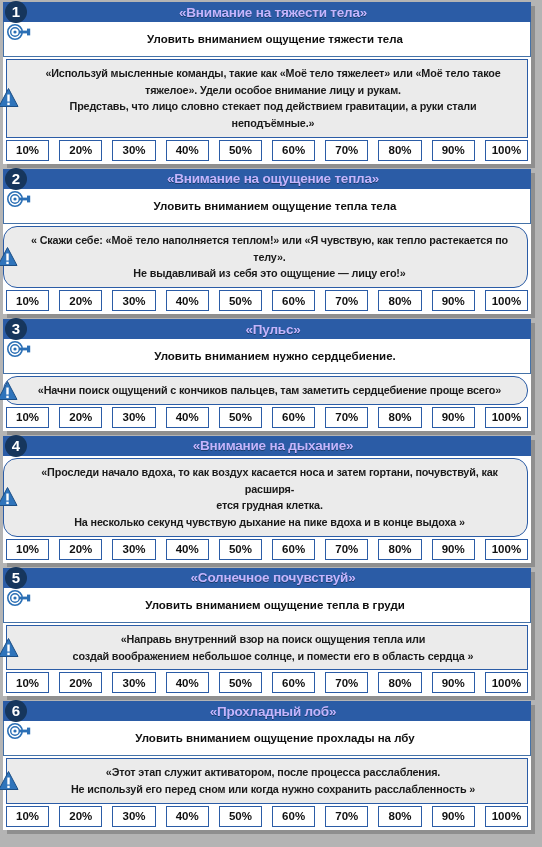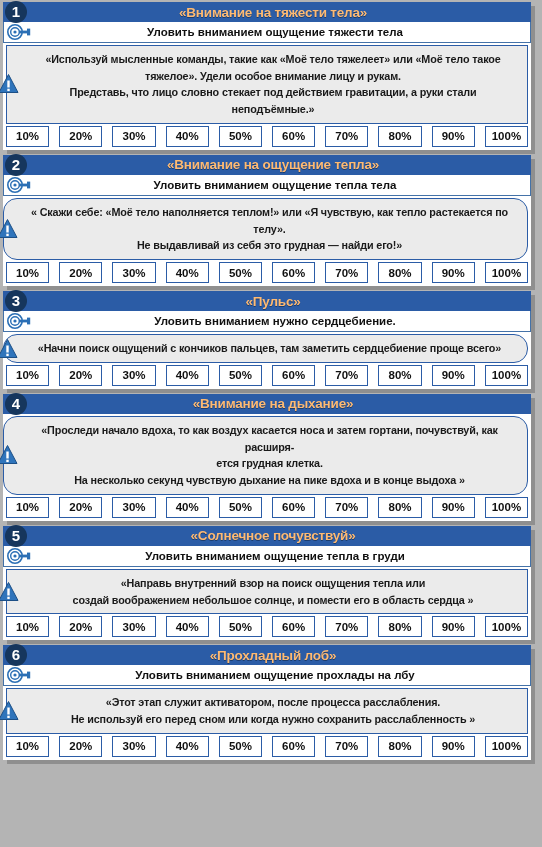--- a/index.html
+++ b/index.html
@@ -30,21 +30,21 @@
   
   .hdr {
     position: relative;
     height: 20px;
     background: #2b5ca6;
     display: flex;
     align-items: center;
     justify-content: center;
   }
   .hdr-title {
-    color: #fdba74;
+    color: #c4b5fd;
     font-size: 13.5px;
     font-weight: bold;
     letter-spacing: -0.2px;
     white-space: nowrap;
     text-shadow: 0 1px 0 rgba(0,0,0,.35);
     padding-left: 12px;
   }
   .num-badge {
     position: absolute;
     left: 2px; top: -1px;
@@ -55,21 +55,21 @@
     font-size: 15px;
     font-weight: bold;
     line-height: 22px;
     text-align: center;
     z-index: 5;
   }
 
   
   .sub {
     position: relative;
-    height: 21px;
+    height: 35px;
     background: #ffffff;
     border: 1px solid #4472a8;
     border-top: none;
     display: flex;
     align-items: center;
     justify-content: center;
   }
   .sub-text {
     font-size: 11.5px;
     font-weight: bold;
@@ -203,21 +203,21 @@
     <div class="tip wide">
       <span class="warn-icon">
         <svg viewBox="0 0 21 21" width="21" height="21">
           <polygon points="10.5,1 20,19 1,19" fill="#2f74bb" stroke="#1c4f86" stroke-width="1"></polygon>
           <rect x="9.3" y="7" width="2.4" height="7" fill="#ffffff"></rect>
           <rect x="9.3" y="15.2" width="2.4" height="2.4" fill="#ffffff"></rect>
         </svg>
       </span>
       <div>
           <p>« Скажи себе: «Моё тело наполняется теплом!» или «Я чувствую, как тепло растекается по телу».</p>
-          <p>Не выдавливай из себя это грудная — найди его!»</p>
+          <p>Не выдавливай из себя это ощущение — лицу его!»</p>
         </div>
     </div>
     <div class="pct-row">
         <div class="pct-cell">10%</div>
         <div class="pct-cell">20%</div>
         <div class="pct-cell">30%</div>
         <div class="pct-cell">40%</div>
         <div class="pct-cell">50%</div>
         <div class="pct-cell">60%</div>
         <div class="pct-cell">70%</div>

